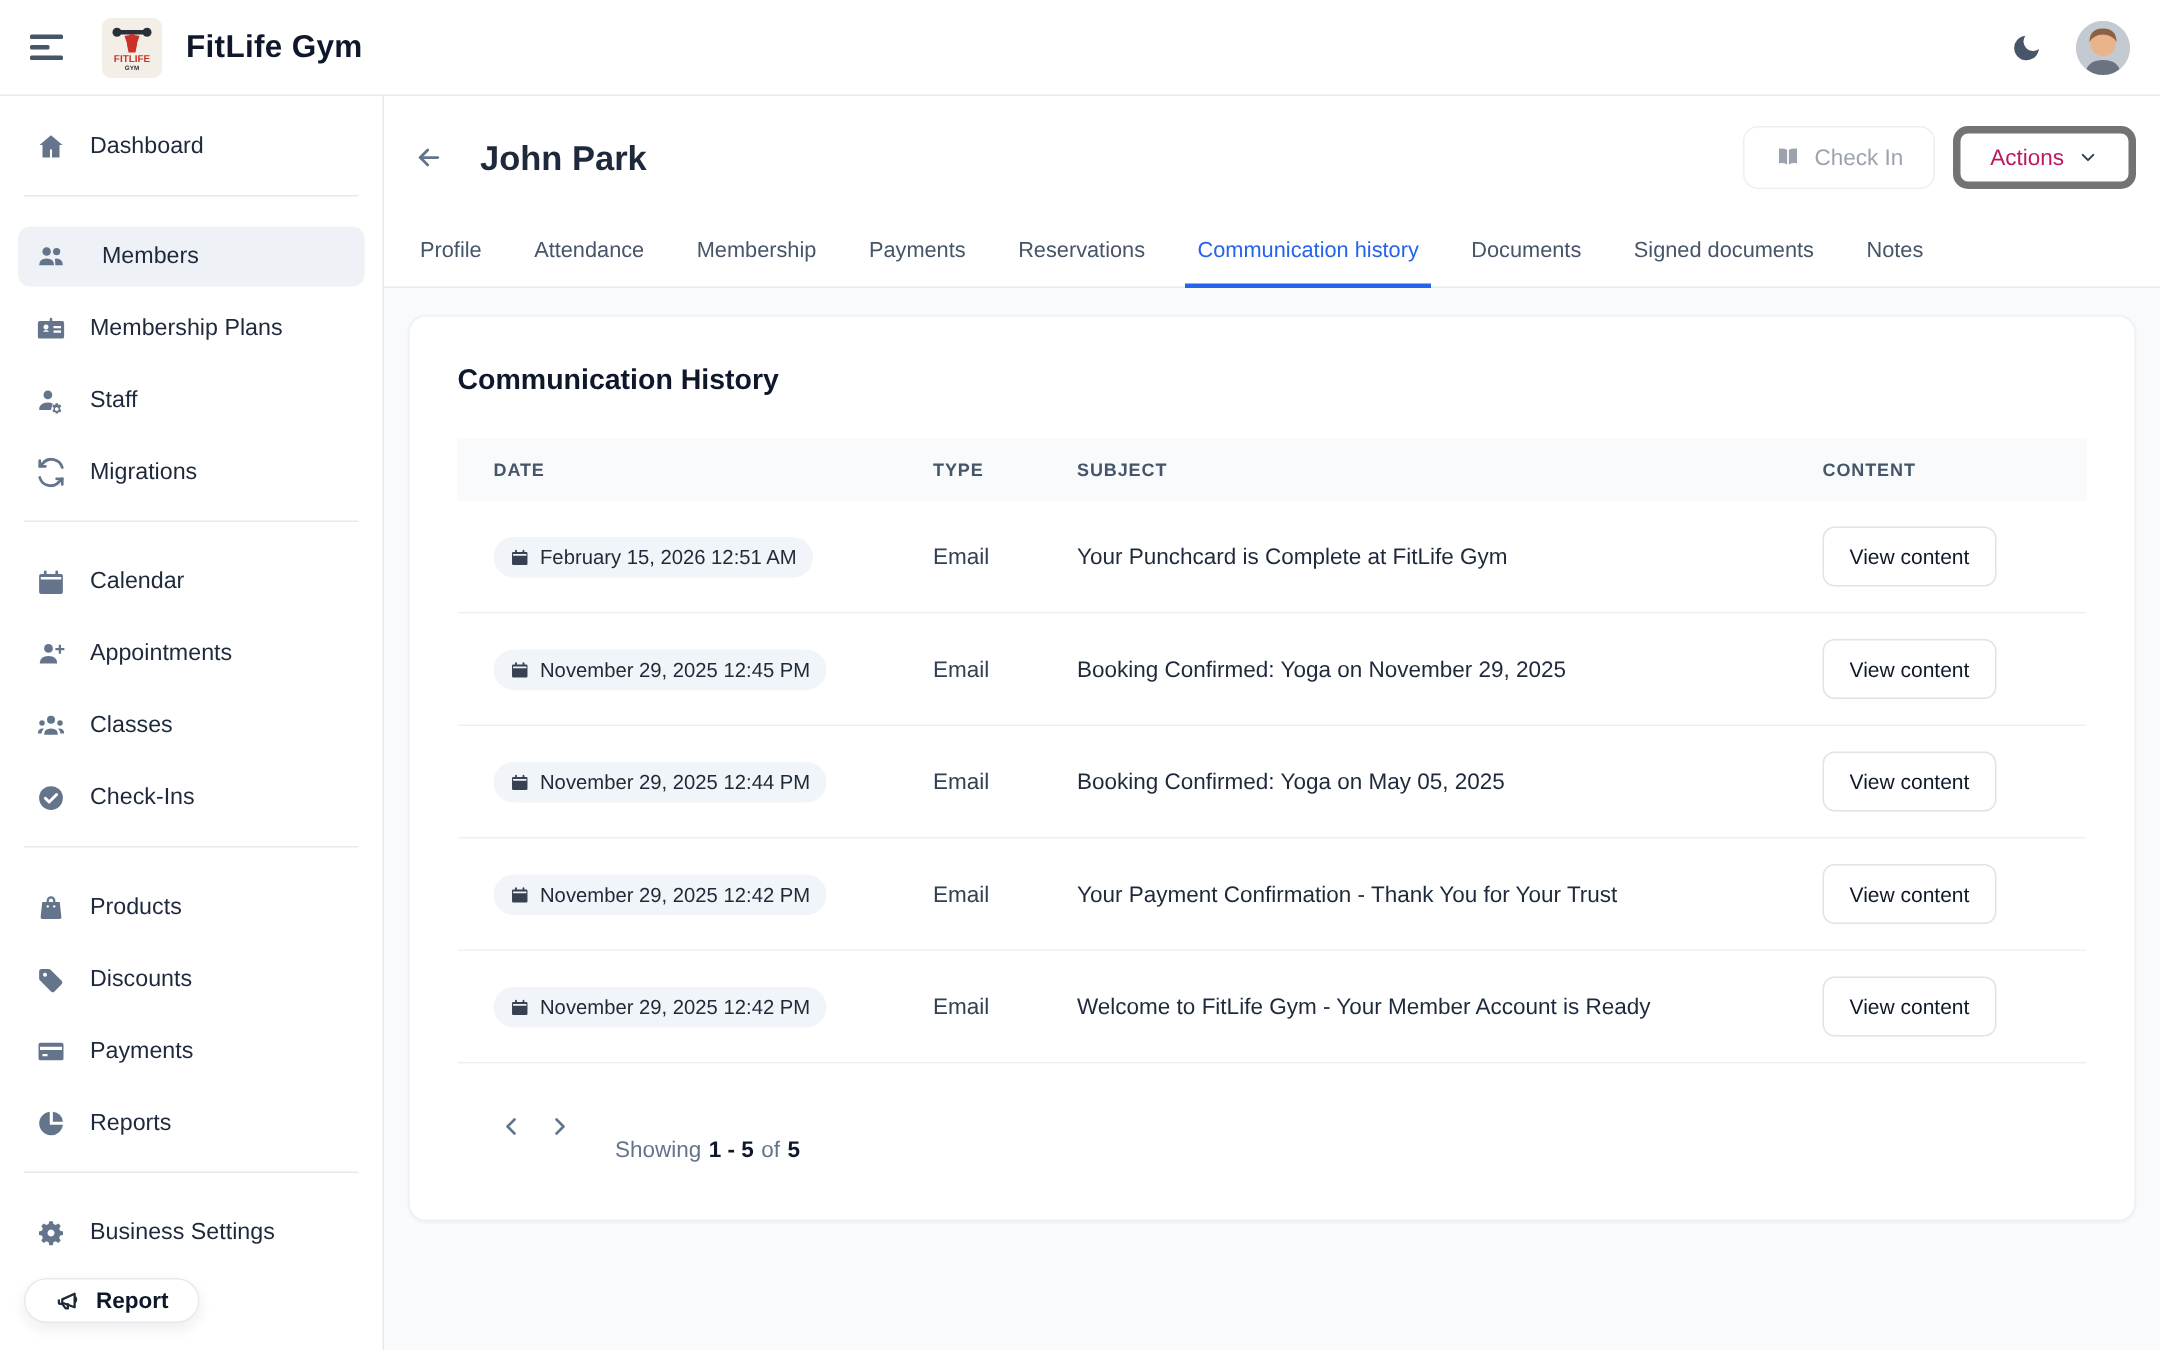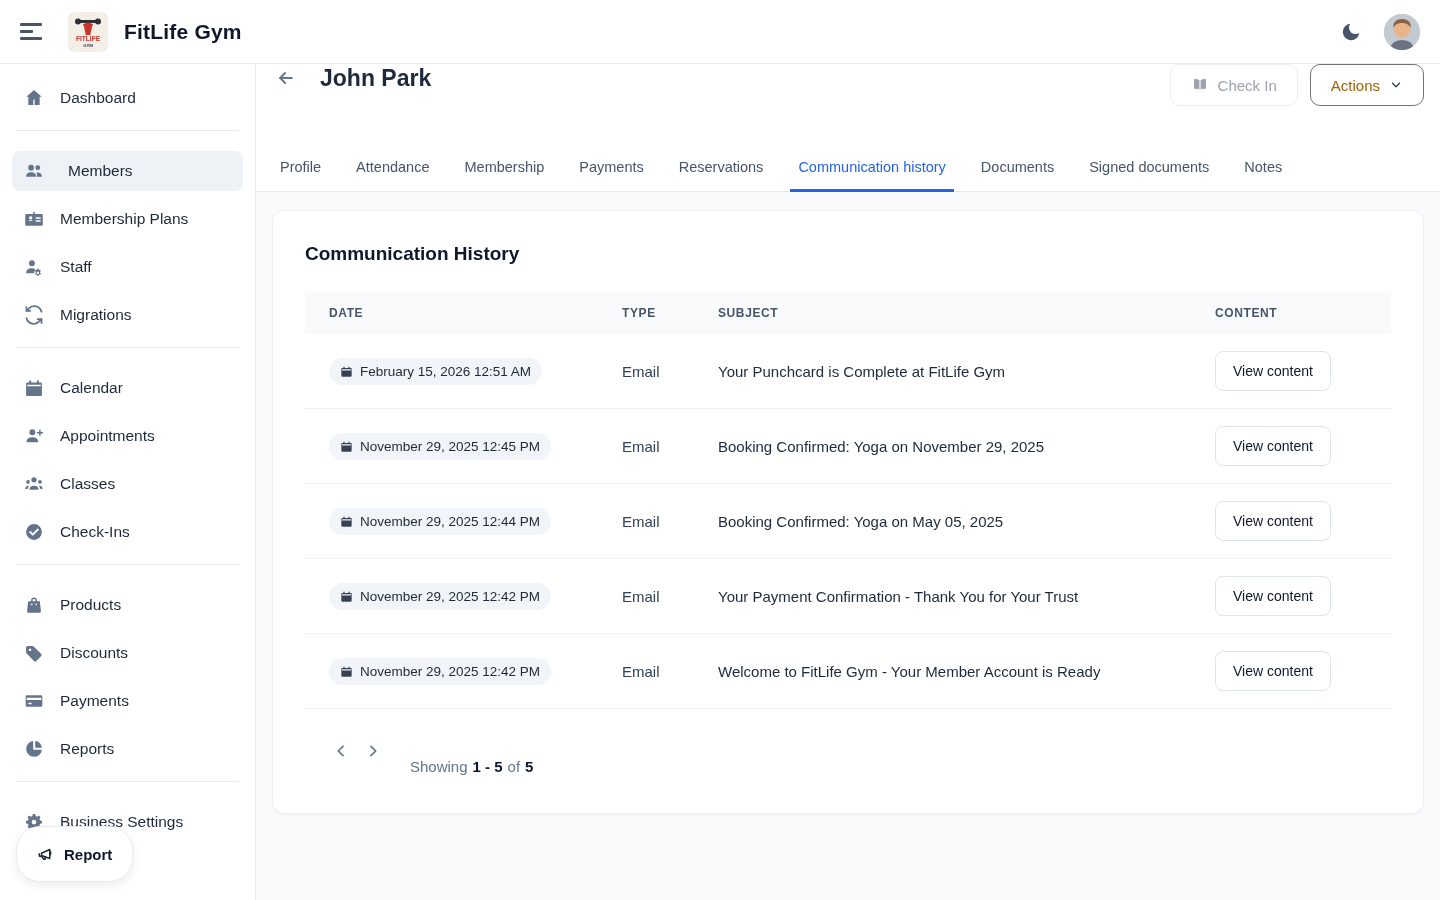--- a/index.html
+++ b/index.html
@@ -28,36 +28,36 @@
   .sidebar { position:fixed; top:64px; left:0; width:256px; height:836px; background:#ffffff;
              border-right:1px solid #e7eaf0; padding:14px 0 0 0; z-index:20; }
   .nav-item { display:flex; align-items:center; gap:16px; height:40px; margin:0 12px 8px 12px;
               padding:0 12px; border-radius:8px; cursor:pointer; }
   .nav-item.active { background:#eef1f5;gap:24px; }
   .nav-item svg { flex:0 0 auto; }
   .nav-label { font-size:15.5px; font-weight:500; color:#1e293b; }
   .nav-divider { height:1px; background:#e7eaf0; margin:12px 16px 20px 16px; }
 
   .report-btn { position:fixed; left:16px; bottom:18px; z-index:40; display:flex; align-items:center; gap:9px;
-                background:#ffffff; border:1px solid #e7eaf0; border-radius:24px; padding:18px 20px;
+                background:#ffffff; border:1px solid #e7eaf0; border-radius:24px; padding:5px 20px;
                 box-shadow:0 4px 10px rgba(15,23,42,0.08); cursor:pointer; }
   .report-btn span { font-size:15px; font-weight:700; color:#0f172a; }
 
   
   .main { position:fixed; top:64px; left:256px; width:1184px; height:836px; background:#f8fafc; overflow:hidden; }
-  .page-head { background:#ffffff; display:flex; align-items:flex-start; justify-content:space-between;
+  .page-head { background:#ffffff; display:flex; align-items:center; justify-content:space-between;
                padding:0 16px 0 16px; height:82px; }
   .page-head-left { display:flex; align-items:center; gap:20px; }
   .back-btn { width:28px; height:28px; display:flex; align-items:center; justify-content:center; cursor:pointer; }
   .page-title { font-size:23px; font-weight:700; color:#1e293b; }
   .page-head-right { display:flex; align-items:center; gap:12px; }
   .btn { display:flex; align-items:center; gap:9px; border-radius:10px; background:#ffffff;
          font-size:15px; font-weight:500; padding:0 20px; height:42px; cursor:pointer; }
   .btn-checkin { border:1px solid #eceff3; color:#9ca3af; cursor:default; }
-  .btn-actions { border:1px solid #737373; color:#a16207; }
+  .btn-actions { border:5px solid #737373; color:#be185d; }
 
   .tabs { background:#ffffff; display:flex; align-items:flex-end; gap:19px; padding:0 16px;
           border-bottom:1px solid #e7eaf0; height:46px; }
   .tab { font-size:14.5px; font-weight:500; color:#475569; padding:0 8px 14px 8px; cursor:pointer;
          border-bottom:3px solid transparent; margin-bottom:-1px; white-space:nowrap; }
   .tab.active { color:#2563eb; border-bottom-color:#2563eb; }
 
   .content { padding:18px 16px 0 16px; }
   .card { background:#ffffff; border:1px solid #eef0f4; border-radius:12px;
           box-shadow:0 1px 2px rgba(15,23,42,0.04); padding:32px 32px 30px 32px; height:604px; }

